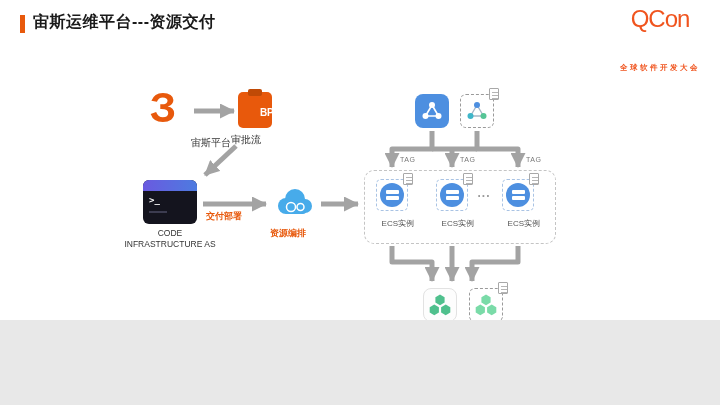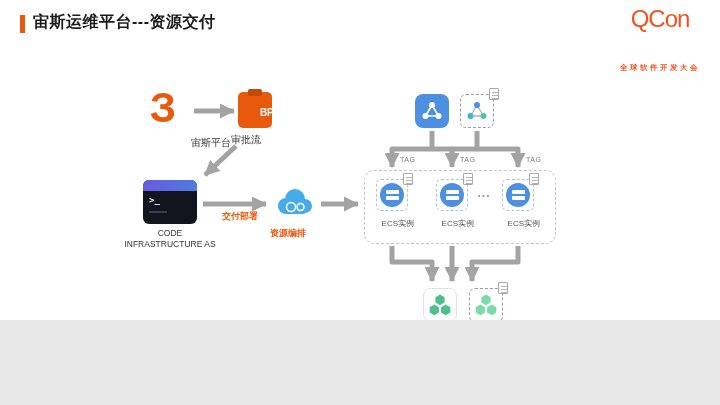--- a/index.html
+++ b/index.html
@@ -30,21 +30,21 @@
 
   
   .term { position:absolute; left:143px; top:180px; width:54px; height:44px; background:#14141E; border-radius:6px; overflow:hidden; }
   .term-bar { height:11px; background:linear-gradient(90deg,#6A5AE0,#4D7BE0); }
   .term-prompt { position:absolute; left:6px; top:15px; color:#fff; font-size:9px; font-weight:bold;
     font-family:"DejaVu Sans Mono", monospace; }
   .term-line { position:absolute; left:6px; top:31px; width:18px; height:2px; background:#3C3C50; }
   .iac-label { position:absolute; left:116px; top:228px; width:108px; text-align:center; font-size:8.5px; color:#333; line-height:1.35; }
   .iac-label span { display:block; }
 
-  .delivery-label { position:absolute; left:206px; top:210px; width:52px; text-align:right; font-size:9px; color:#E8590C; font-weight:bold; }
+  .delivery-label { position:absolute; left:206px; top:210px; width:52px; text-align:left; font-size:9px; color:#E8590C; font-weight:bold; }
 
   
   .cloud { position:absolute; left:272px; top:182px; width:46px; height:40px; }
   .orch-label { position:absolute; left:270px; top:227px; width:50px; text-align:left; font-size:9px; color:#E8590C; font-weight:bold; }
 
   
   .group-box { position:absolute; left:364px; top:170px; width:192px; height:74px; border:1.5px dashed #C4C4C4; border-radius:10px; background:#fff; }
 
   .ecs { position:absolute; top:179px; width:32px; height:32px; background:#fff; border:1px dashed #A9C3E4; border-radius:5px;
     display:flex; align-items:center; justify-content:center; }

